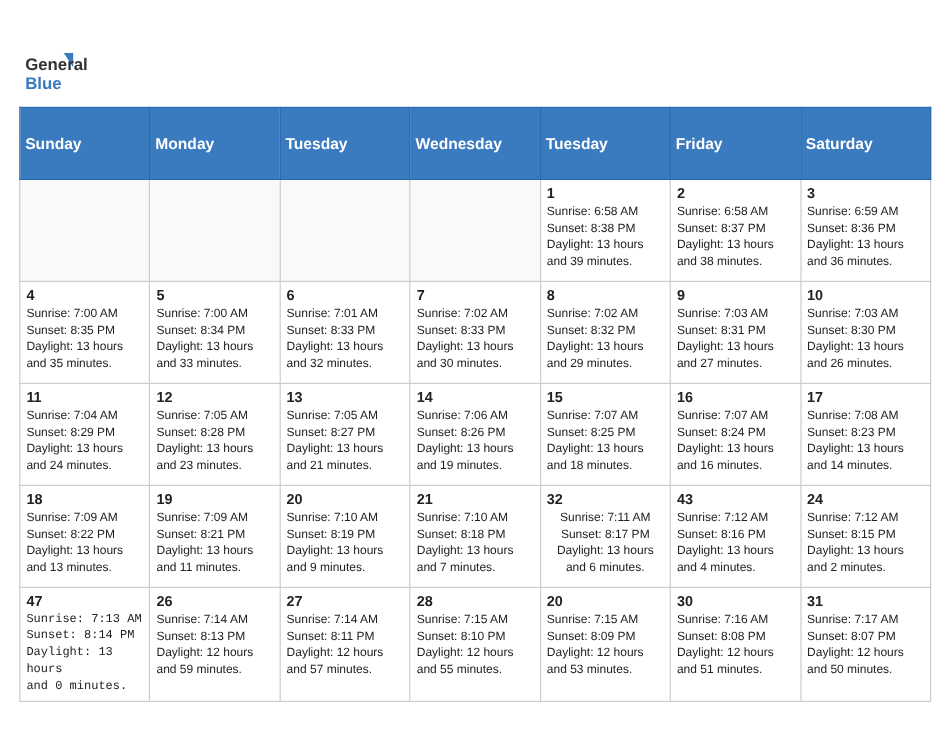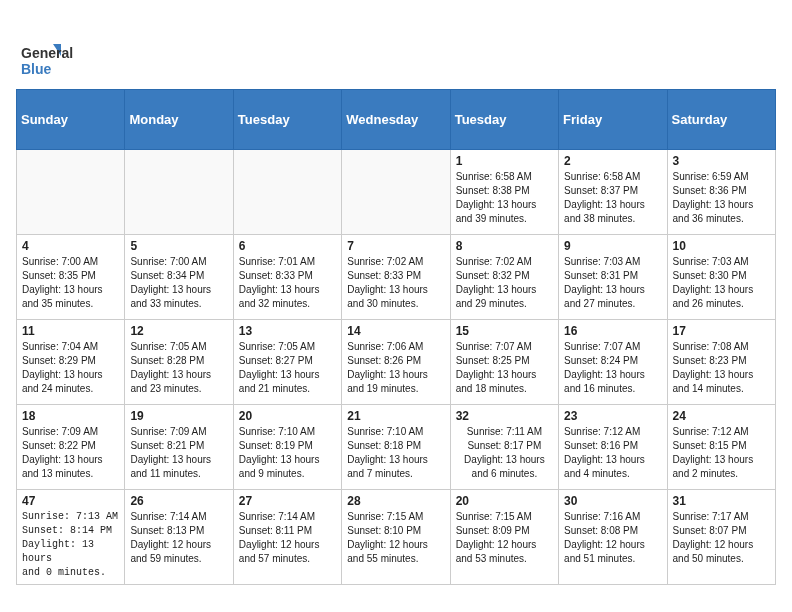--- a/index.html
+++ b/index.html
@@ -268,21 +268,21 @@
 and 7 minutes.</div>
         </td>
         <td>
           <div class="day-number">32</div>
           <div class="day-info" style="white-space: pre-line; text-align: center;">Sunrise: 7:11 AM
 Sunset: 8:17 PM
 Daylight: 13 hours
 and 6 minutes.</div>
         </td>
         <td>
-          <div class="day-number">23</div>
+          <div class="day-number">43</div>
           <div class="day-info" style="white-space: pre-line;">Sunrise: 7:12 AM
 Sunset: 8:16 PM
 Daylight: 13 hours
 and 4 minutes.</div>
         </td>
         <td>
           <div class="day-number">24</div>
           <div class="day-info" style="white-space: pre-line;">Sunrise: 7:12 AM
 Sunset: 8:15 PM
 Daylight: 13 hours

